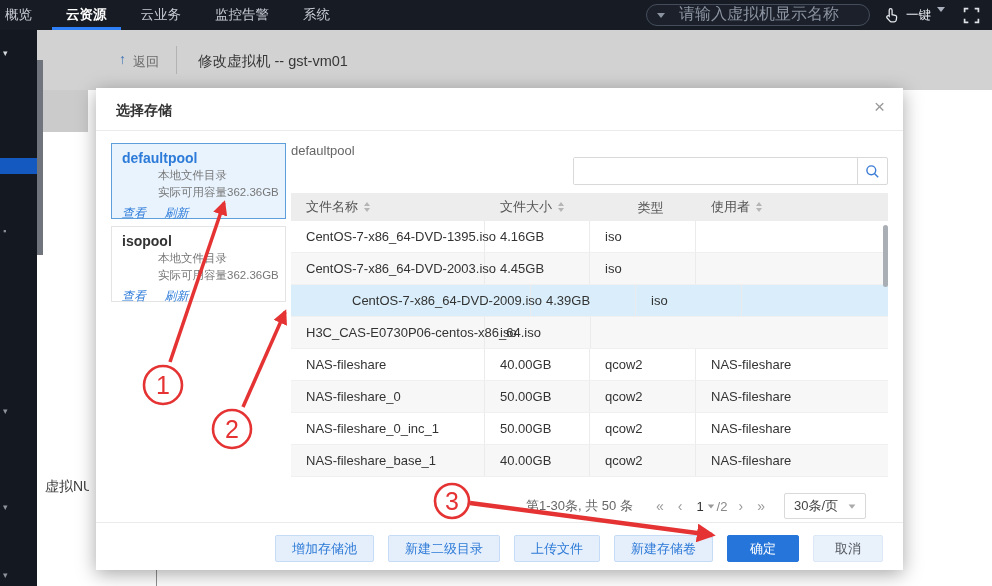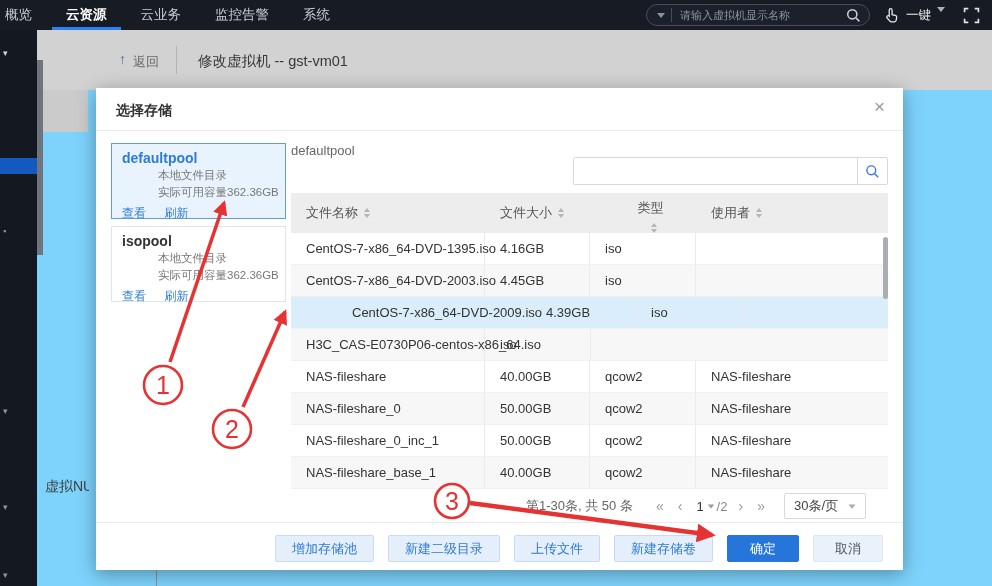--- a/index.html
+++ b/index.html
@@ -1,37 +1,37 @@
 <!DOCTYPE html>
 <html><head>
 <meta charset="utf-8">
 <style>
   * { margin:0; padding:0; box-sizing:border-box; }
   body { background:#555; }
   .screen { position:relative; width:992px; height:586px; overflow:hidden;
-            font-family:"Liberation Sans","DejaVu Sans",sans-serif; background:#7dd3fc; }
+            font-family:"Liberation Sans","DejaVu Sans",sans-serif; background:#ffffff; }
 
   
   .topnav { position:absolute; top:0; left:0; right:0; height:30px; background:#171b23;
             display:flex; align-items:center; z-index:5; }
   .nav-item { position:relative; margin-left:34px; font-size:13.5px; color:#c9cdd5; height:30px;
               line-height:30px; cursor:pointer; }
   .nav-item:first-child { margin-left:5px; }
   .nav-item.active { color:#ffffff; font-weight:bold; }
   .nav-item.active::after { content:""; position:absolute; left:-14px; right:-14px; bottom:0;
               height:3px; background:#2f80f7; }
   .nav-right { position:absolute; right:0; top:0; height:30px; display:flex; align-items:center; }
   .nav-search { display:flex; align-items:center; width:224px; height:22px; border:1px solid #454d5c;
               border-radius:12px; padding:0 8px; margin-right:14px; background:#1b202a; }
   .nav-search .caret { margin:0 6px 0 2px; }
   .caret-down { width:0; height:0; border-left:4px solid transparent; border-right:4px solid transparent;
               border-top:5px solid #8b93a1; display:inline-block; }
   .nav-search .sep { width:1px; height:14px; background:#454d5c; margin-right:8px; }
   .nav-search input { flex:1; background:transparent; border:none; outline:none; color:#c9cdd5;
-              font-size:11px; font-family:Liberation Serif, serif; }
+              font-size:16px; font-family:Liberation Mono, monospace; }
   .nav-search input::placeholder { color:#8b93a1; }
   .onekey { display:flex; align-items:flex-start; color:#e6e9ee; font-size:12.5px; margin-right:18px; cursor:pointer; }
   .onekey svg { margin-right:5px; }
   .onekey .caret-down { border-top-color:#aab1bc; margin-left:6px; }
   .fullscreen { margin-right:12px; cursor:pointer; display:flex; }
 
   
   .sidebar { position:absolute; top:30px; left:0; width:37px; bottom:0; background:#141820; z-index:2; }
   .side-glyph { position:absolute; font-size:9px; color:#8e939c; left:3px; }
   .side-active { position:absolute; top:128px; left:0; width:37px; height:16px; background:#1459c0; }
@@ -53,33 +53,33 @@
   .modal-close { position:absolute; right:18px; top:8px; font-size:19px; color:#9a9a9a; cursor:pointer; }
   .modal-divider { position:absolute; top:42px; left:0; right:0; height:1px; background:#ebebeb; }
 
   .pool-list { position:absolute; left:15px; top:55px; width:175px; }
   .pool-card { width:175px; height:76px; border:1px solid #e4e4e4; background:#fff; padding:6px 10px;
                margin-bottom:7px; cursor:pointer; }
   .pool-card.selected { background:#e9f3fd; border-color:#5e9fdb; }
   .pool-name { font-size:14px; font-weight:bold; color:#333; }
   .pool-card.selected .pool-name { color:#2d7bd9; }
   .pool-line { font-size:11.5px; color:#777; margin-top:2px; white-space:nowrap;margin-left:36px; }
-  .pool-actions { margin-top:3px; }
+  .pool-actions { margin-top:3px;font-style:italic; }
   .pool-actions span { font-size:12px; color:#2d7bd9; margin-right:14px; cursor:pointer; }
 
   .panel-pool-label { position:absolute; left:195px; top:55px; font-size:13px; color:#666; }
   .file-search { position:absolute; left:477px; top:69px; width:315px; height:28px; border:1px solid #d9d9d9;
               border-radius:2px; display:flex; background:#fff; }
   .file-search input { flex:1; border:none; outline:none; font-size:12.5px; padding:0 8px;
               font-family:inherit; color:#333; }
   .file-search .search-btn { width:30px; border-left:1px solid #d9d9d9; display:flex; align-items:center;
               justify-content:center; cursor:pointer; }
 
   .ftable { position:absolute; left:195px; top:105px; width:597px; }
-  .thead { display:flex; height:40px; line-height:30px; background:#ededed; }
+  .thead { display:flex; height:28px; line-height:30px; background:#ededed; }
   .th { font-size:13px; color:#555; padding-left:15px; display:flex; align-items:center; cursor:pointer; }
   .sort { display:inline-flex; flex-direction:column; margin-left:6px; gap:2px; }
   .tri-up { width:0; height:0; border-left:3.5px solid transparent; border-right:3.5px solid transparent;
             border-bottom:4px solid #b5b5b5; }
   .tri-dn { width:0; height:0; border-left:3.5px solid transparent; border-right:3.5px solid transparent;
             border-top:4px solid #b5b5b5; }
   .trow { display:flex; height:32px; line-height:31px; border-bottom:1px solid #f0f0f0; background:#fff; cursor:pointer; }
   .trow:nth-child(even) { background:#f7f7f7; }
   .trow.selected { background:#d9eefa;padding-left:46px; }
   .tc { font-size:13px; color:#333; padding-left:15px; white-space:nowrap; border-right:1px solid #ebebeb; }

